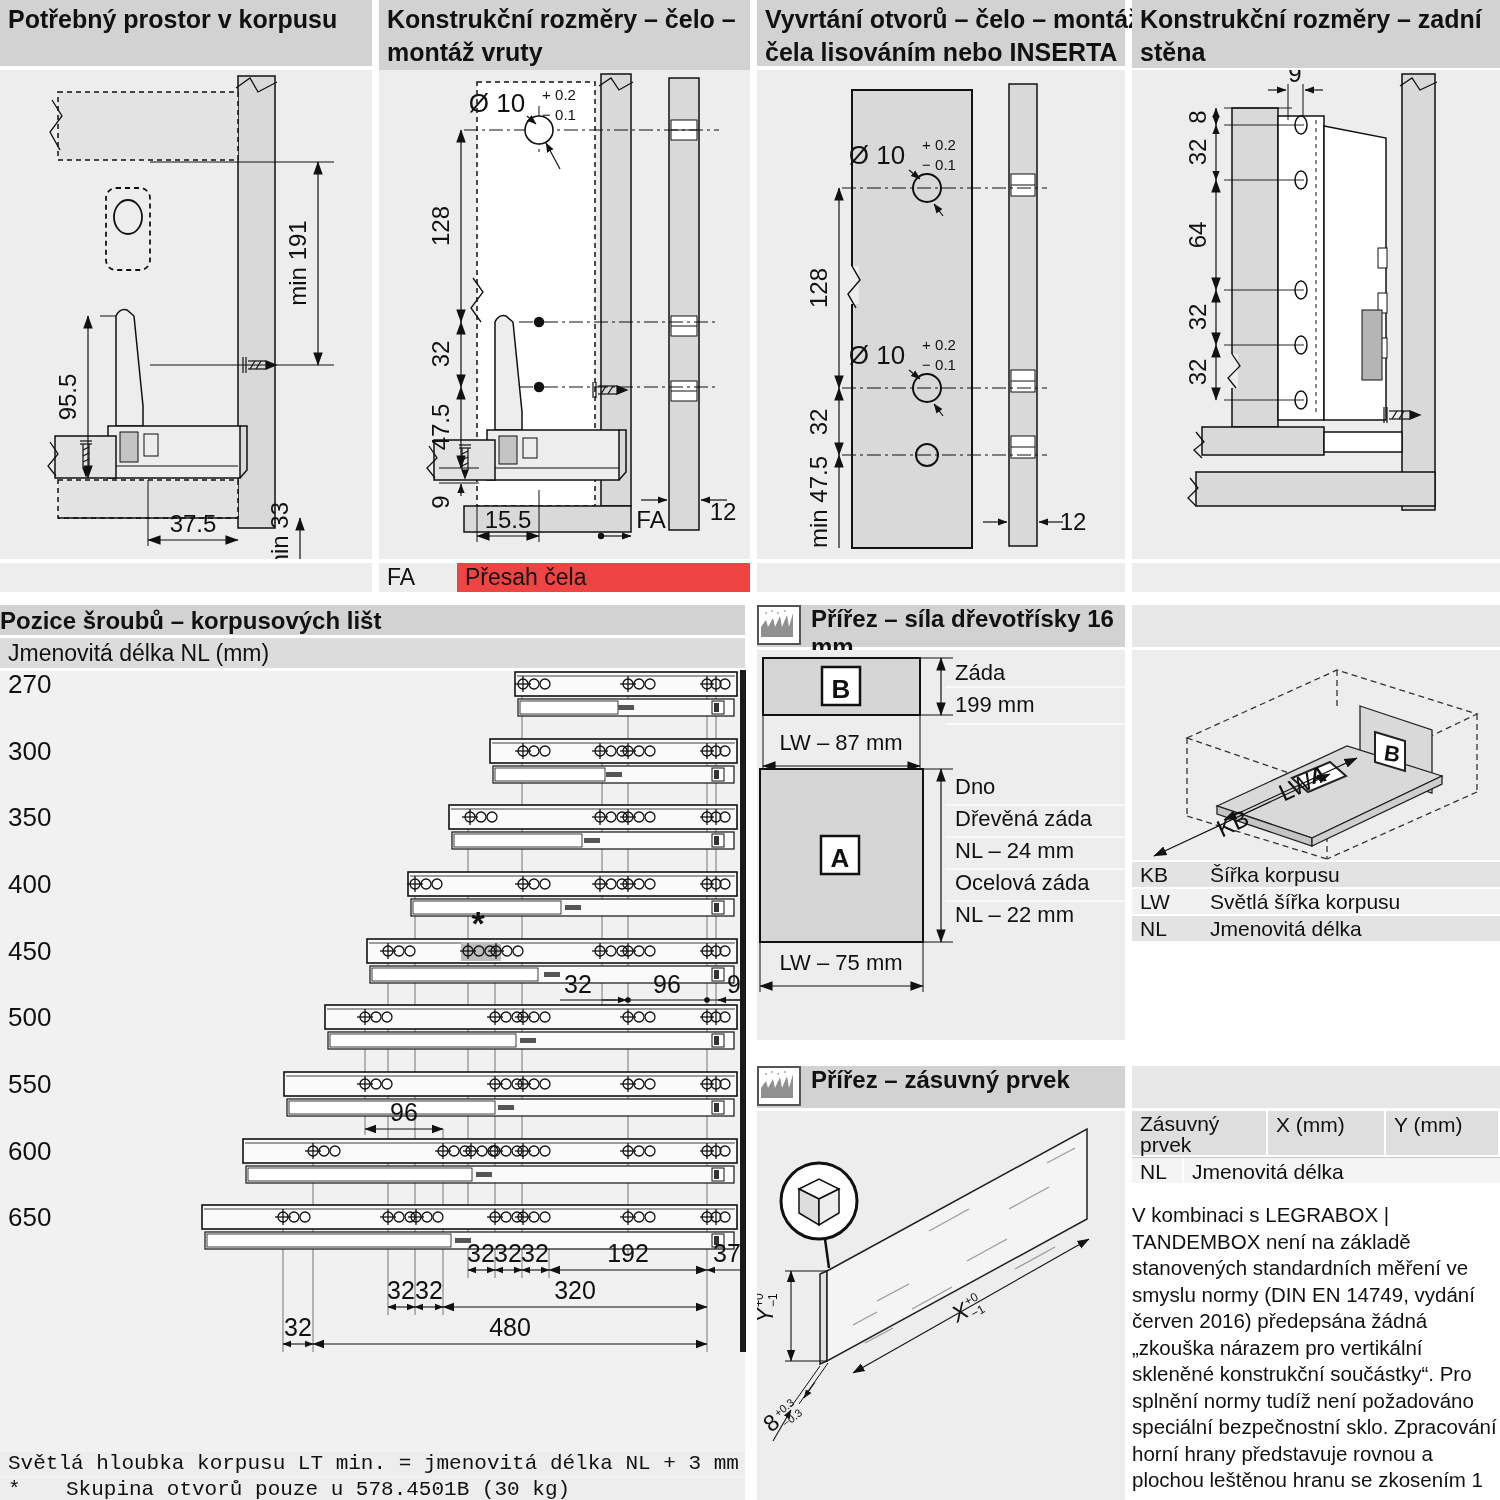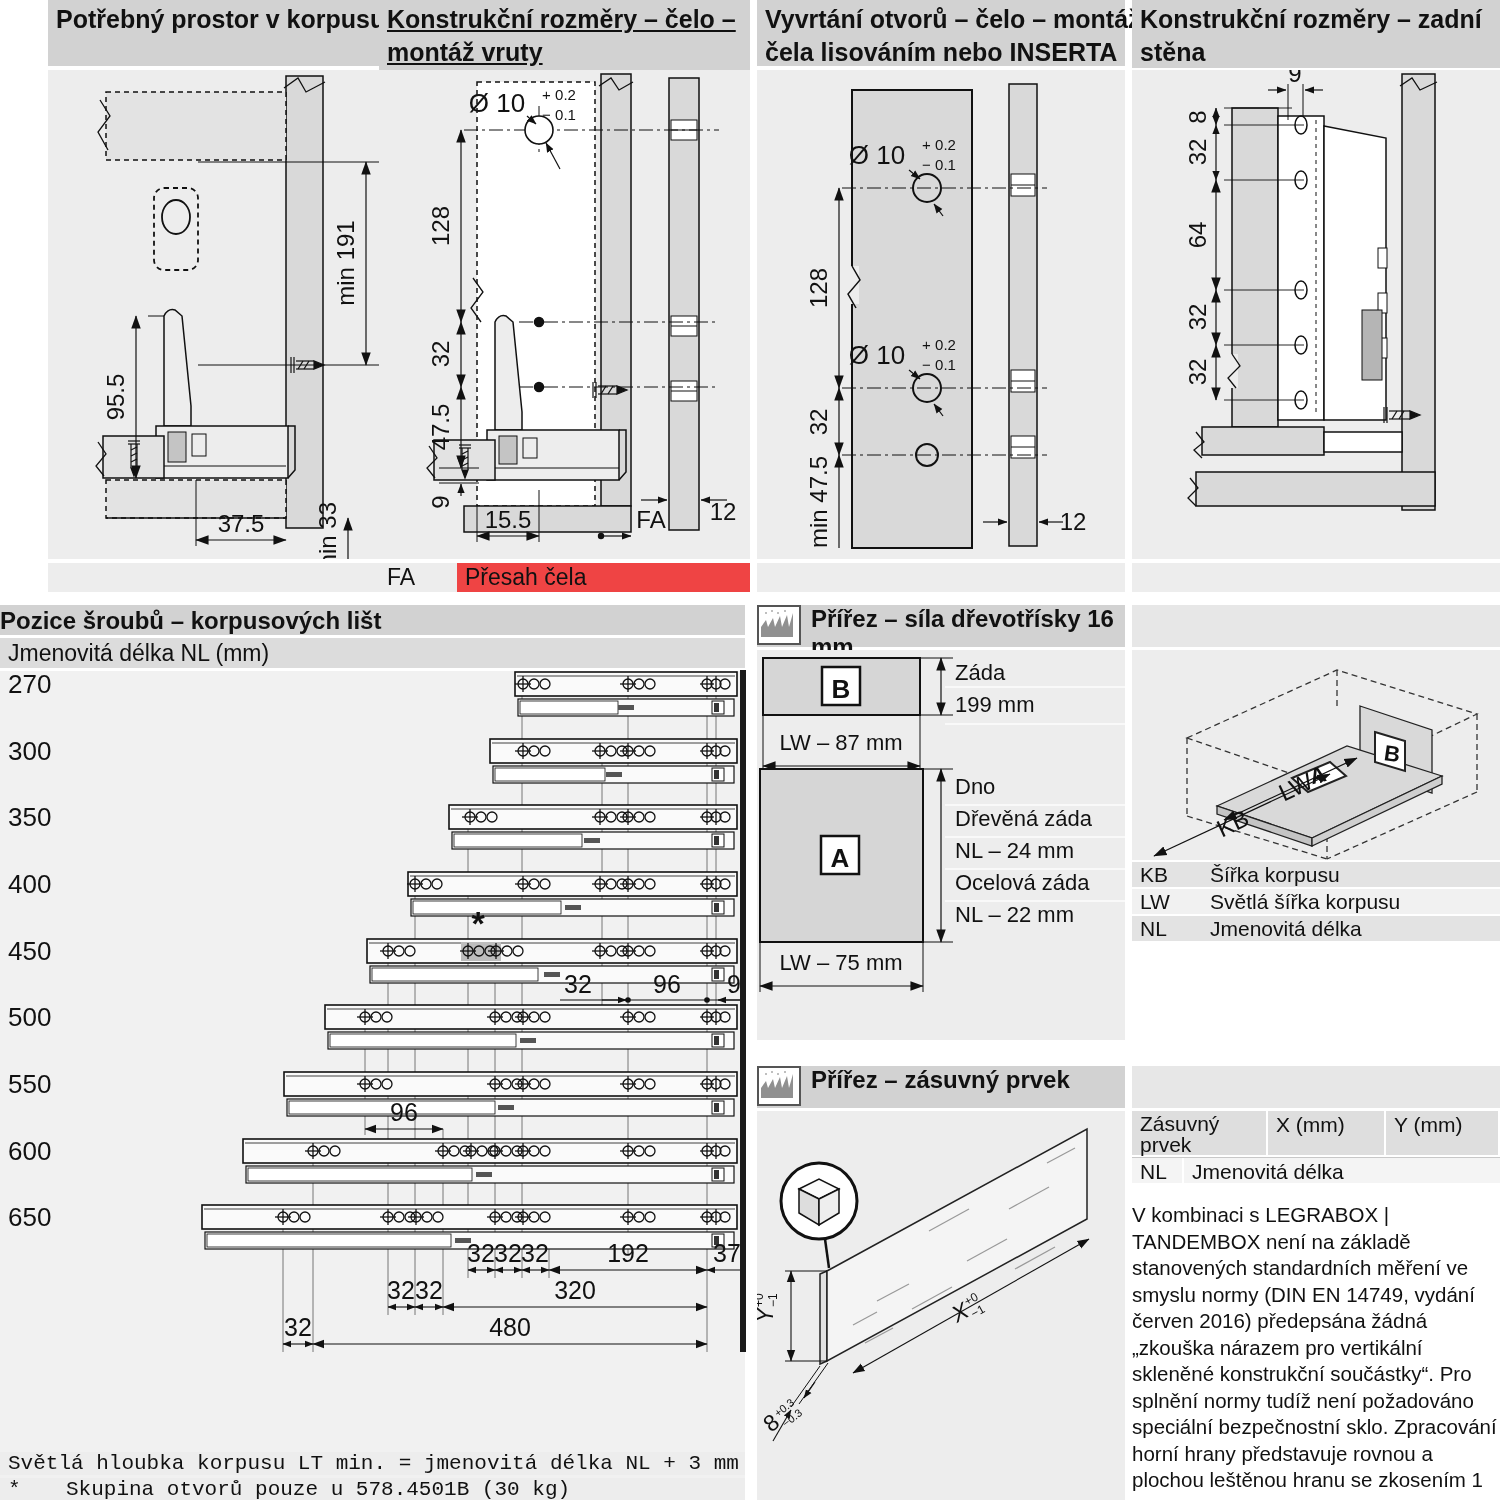--- a/index.html
+++ b/index.html
@@ -33,21 +33,21 @@
   <defs>
     <marker id="arr" viewBox="0 0 10 10" refX="9.5" refY="5" markerWidth="11" markerHeight="11" orient="auto-start-reverse">
       <path d="M0,1.4 L10,5 L0,8.6 Z" fill="#111"></path>
     </marker>
     <marker id="arrsm" viewBox="0 0 10 10" refX="9.5" refY="5" markerWidth="8" markerHeight="8" orient="auto-start-reverse">
       <path d="M0,1.2 L10,5 L0,8.8 Z" fill="#111"></path>
     </marker>
   </defs>
 </svg>
 
-<div class="abs" style="left:0;top:0;width:372px;height:592px;margin-left:48px;">
+<div class="abs" style="left:0;top:0;width:372px;height:592px;">
   <div class="hd" style="height:66px;">
         <span class="tl">Potřebný prostor v korpusu</span>
       </div>
   <div class="cnt abs" style="left:0;top:70px;width:372px;height:489px;">
     <svg width="372" height="489" viewBox="0 0 372 489">
       <g stroke="#111" fill="none" stroke-width="1.5">
         <rect x="238" y="6" width="37" height="452" fill="#d9d9d9"></rect>
         <path d="M236,18 L250,8 L258,22 L277,12" stroke-width="1.3"></path>
         <rect x="58" y="22" width="180" height="68" fill="#e3e3e3" stroke-dasharray="5 4"></rect>
         <path d="M52,30 L62,46 L50,62 L60,80" stroke-width="1.3"></path>
@@ -98,21 +98,21 @@
         <text transform="rotate(-90 76 327)" x="76" y="327">95.5</text>
         <text transform="rotate(-90 288 468)" x="288" y="468">min 33</text>
         <text x="193" y="462">37.5</text>
       </g>
     </svg>
   </div>
   <div class="ft abs" style="left:0;top:563px;width:372px;height:29px;"></div>
 </div>
 
 <div class="abs" style="left:379px;top:0;width:371px;height:592px;">
-  <div class="hd" style="height:76px;text-decoration:underline;">
+  <div class="hd" style="height:76px;">
     <span class="tl">Konstrukční rozměry – čelo –</span>
     <span class="tl">montáž vruty</span>
   </div>
   <div class="cnt abs" style="left:0;top:70px;width:371px;height:489px;">
     <svg width="371" height="489" viewBox="0 0 371 489">
       <g stroke="#111" fill="none" stroke-width="1.5">
         <rect x="222" y="4" width="30" height="432" fill="#d9d9d9"></rect>
         <path d="M220,16 L232,8 L240,20 L254,12" stroke-width="1.3"></path>
         <rect x="98" y="12" width="118" height="424" fill="#ffffff" stroke-dasharray="5 4"></rect>
         <path d="M94,208 L104,222 L92,238 L102,252" stroke-width="1.3"></path>

